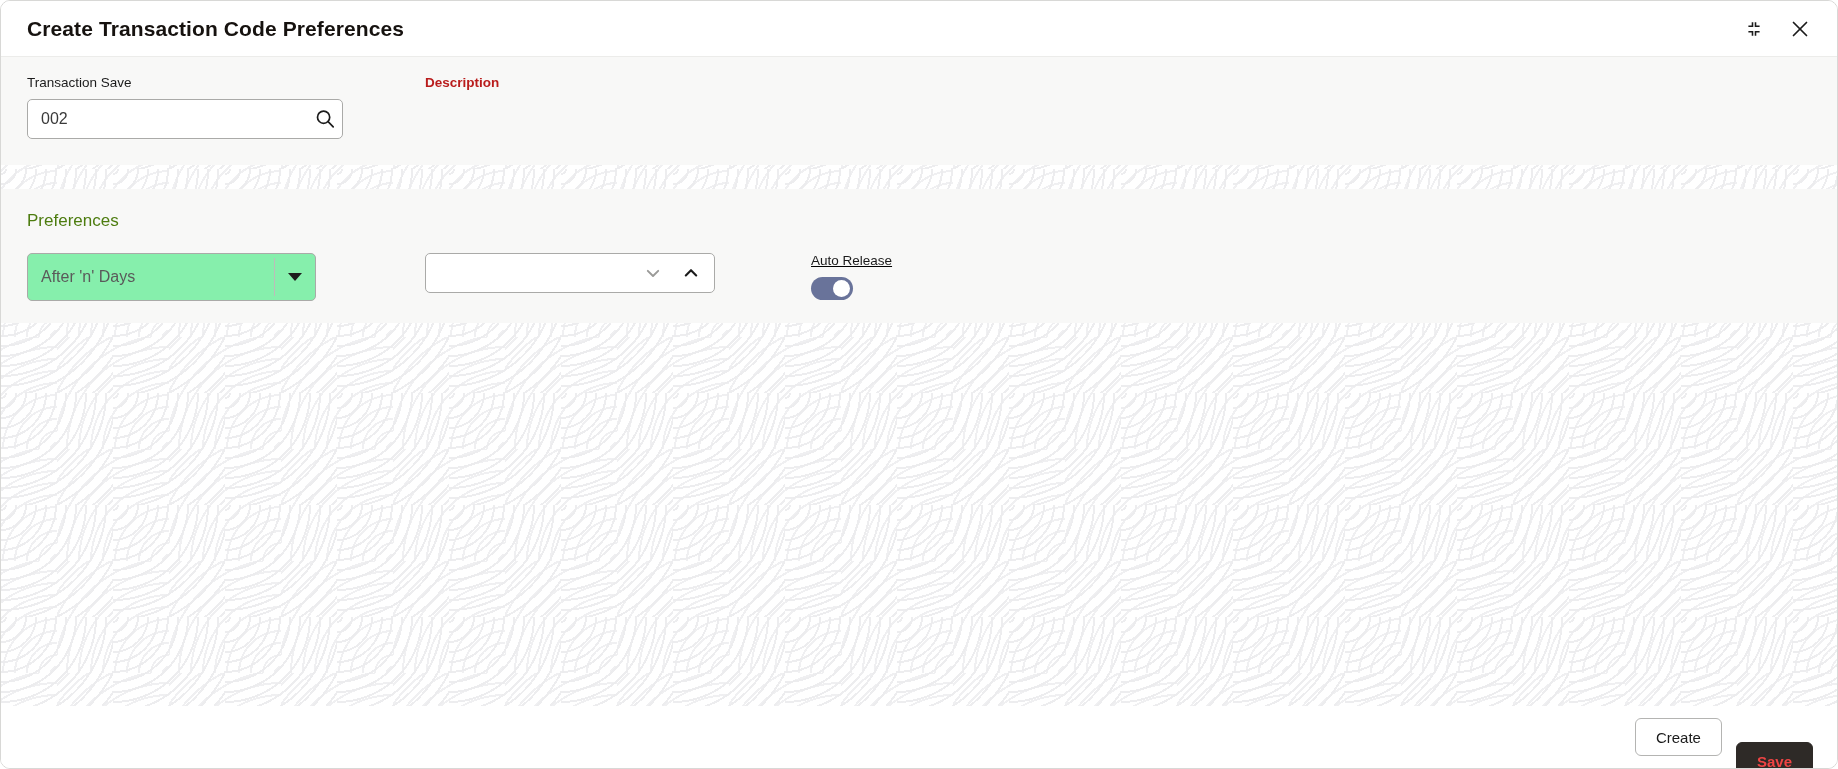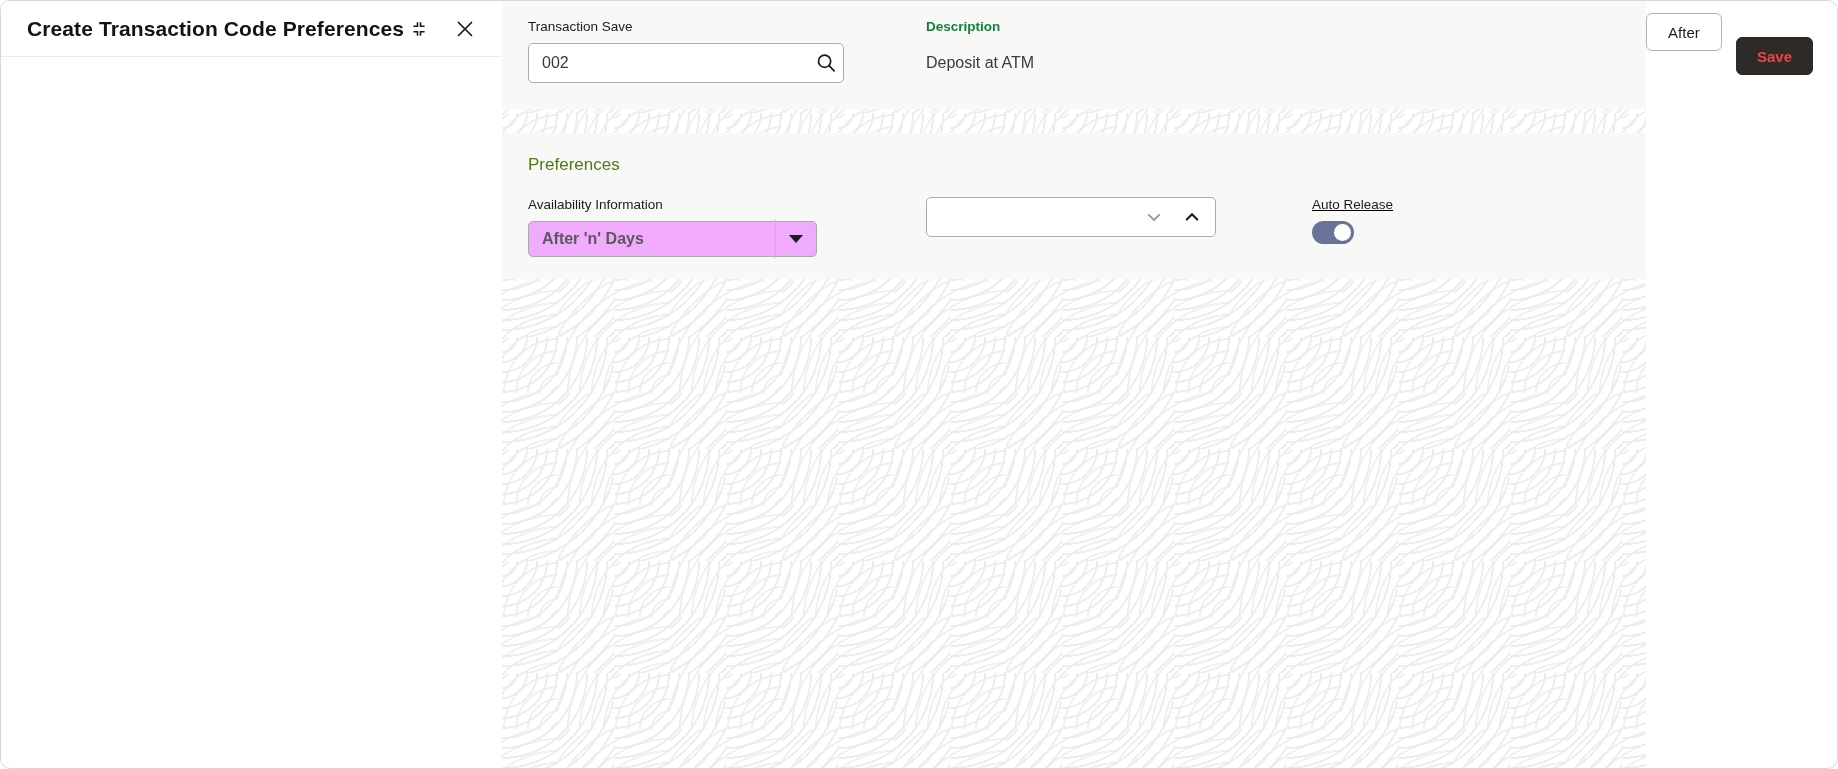--- a/index.html
+++ b/index.html
@@ -19,21 +19,21 @@
     left: 0;
     top: 0;
     width: 1838px;
     height: 769px;
     box-sizing: border-box;
     border: 1px solid #d8d8d6;
     border-radius: 10px;
     background: #ffffff;
     overflow: hidden;
     display: flex;
-    flex-direction: row;
+    flex-direction: column;
   }
 
   
   .header {
     height: 56px;
     flex: 0 0 56px;
     background: #ffffff;
     display: flex;
     align-items: center;
     padding: 0 22px 0 26px;
@@ -102,21 +102,21 @@
 
   .label {
     font-size: 13.5px;
     color: #1b1b1b;
     margin-bottom: 9px;
     display: block;
     white-space: nowrap;
   }
   .desc-label {
     font-weight: bold;
-    color: #15803d;
+    color: #b91c1c;
   }
   .readonly-value {
     font-size: 16px;
     color: #3b3b3b;
     padding-top: 11px;
     display: block;
     white-space: nowrap;
   }
 
   .section-title {
@@ -159,29 +159,28 @@
     justify-content: center;
     background: none;
     border: 0;
     padding: 0;
     cursor: pointer;
   }
 
   .select-wrap {
     position: relative;
     width: 289px;
-    height: 36px;
-    background: #f0abfc;
+    height: 48px;
+    background: #86efac;
     border: 1px solid #aaaaa8;
     border-radius: 5px;
     box-sizing: border-box;
     display: flex;
     align-items: center;
     cursor: pointer;
-    font-weight: bold;
   }
   .select-value {
     flex: 1 1 auto;
     font-size: 16px;
     color: #5a5a5a;
     padding-left: 13px;
     white-space: nowrap;
     overflow: hidden;
   }
   .select-sep {
@@ -337,31 +336,29 @@
             <button class="in-btn" aria-label="search">
               <svg width="22" height="22" viewBox="0 0 22 22" fill="none" stroke="#1b1b1b" stroke-width="1.7">
                 <circle cx="9.6" cy="9.2" r="6.1"></circle>
                 <path d="M14.1 13.7 L19.2 18.8" stroke-linecap="round"></path>
               </svg>
             </button>
           </div>
         </div>
         <div class="col-2">
           <span class="label desc-label">Description</span>
-          <span class="readonly-value">Deposit at ATM</span>
         </div>
       </div>
     </div>
 
     <div class="panel panel-prefs">
       <span class="section-title">Preferences</span>
       <div class="field-row">
 
         <div class="col-1">
-          <span class="label">Availability Information</span>
           <div class="select-wrap">
             <span class="select-value">After 'n' Days</span>
             <div class="select-sep"></div>
             <span class="select-arrow">
               <span class="caret"></span>
             </span>
           </div>
         </div>
 
         <div class="col-2">
@@ -386,17 +383,17 @@
             <span class="knob"></span>
           </span>
         </div>
 
       </div>
     </div>
 
   </div>
 
   <div class="footer">
-    <button class="btn btn-secondary">After</button>
+    <button class="btn btn-secondary">Create</button>
     <button class="btn btn-primary">Save</button>
   </div>
 
 </div>
 
 </body></html>

